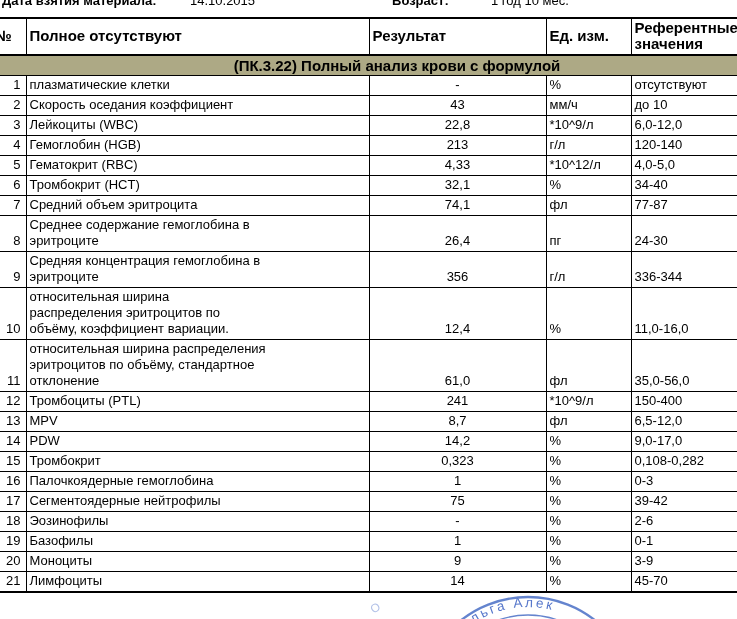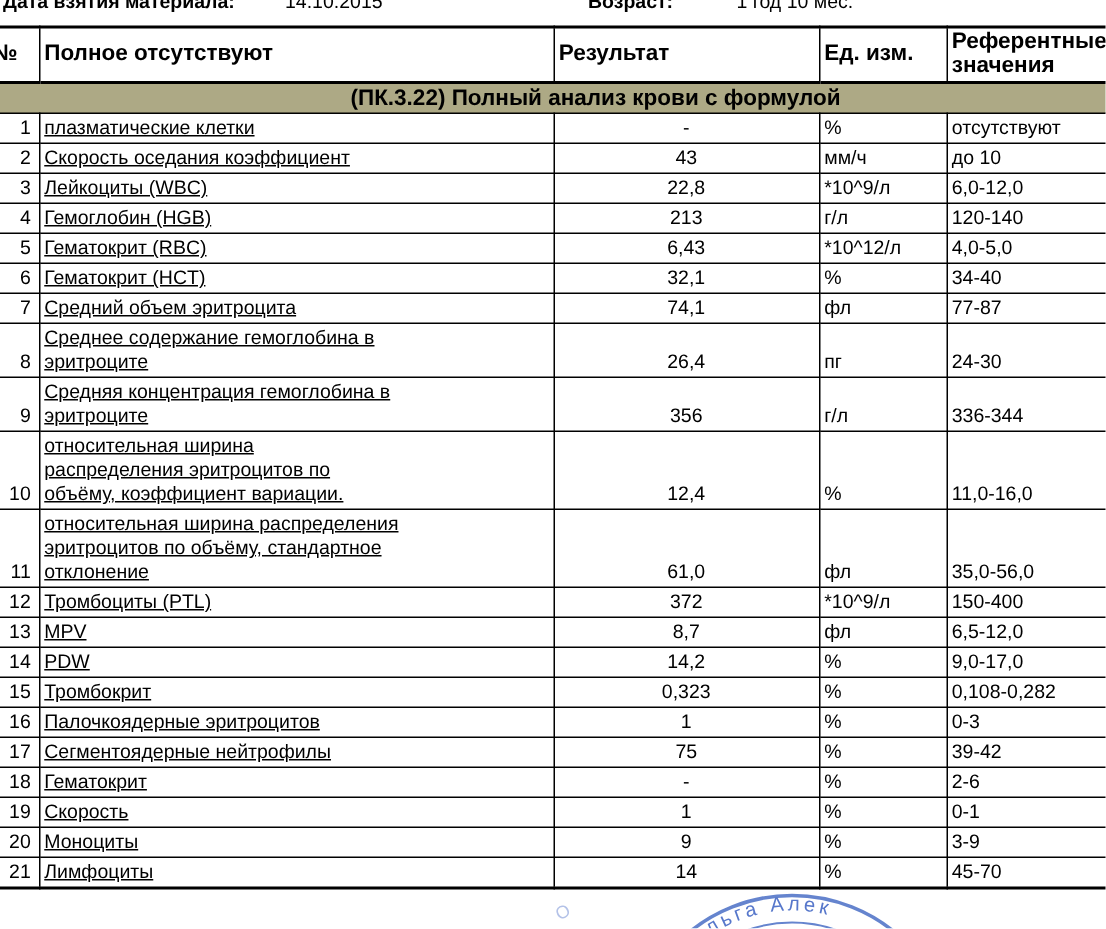--- a/index.html
+++ b/index.html
@@ -36,21 +36,21 @@
     height:22px; vertical-align:middle;
     border-bottom:2px solid #000;
   }
   tr.section-row td {
     text-align:center; font-weight:bold; font-size:15px;
     height:19px; vertical-align:middle;
     padding:0;
   }
   .doc-table tbody tr.data-row { height:20px; }
   td.c-num  { text-align:right; padding-right:5px; }
-  td.c-name { white-space:pre-line;text-decoration:underline; }
+  td.c-name { white-space:pre-line; }
   td.c-res  { text-align:center; }
   td.c-unit { text-align:left; }
   td.c-ref  { text-align:left; }
 
   .stamp-layer { position:absolute; left:0; top:0; width:737px; height:619px; pointer-events:none; }
 </style>
 </head>
 <body>
 
 <div class="meta-line">
@@ -108,27 +108,27 @@
       <tr class="data-row">
       <td class="c-num">4</td>
       <td class="c-name">Гемоглобин (HGB)</td>
       <td class="c-res">213</td>
       <td class="c-unit">г/л</td>
       <td class="c-ref">120-140</td>
     </tr>
       <tr class="data-row">
       <td class="c-num">5</td>
       <td class="c-name">Гематокрит (RBC)</td>
-      <td class="c-res">6,43</td>
+      <td class="c-res">4,33</td>
       <td class="c-unit">*10^12/л</td>
       <td class="c-ref">4,0-5,0</td>
     </tr>
       <tr class="data-row">
       <td class="c-num">6</td>
-      <td class="c-name">Гематокрит (HCT)</td>
+      <td class="c-name">Тромбокрит (HCT)</td>
       <td class="c-res">32,1</td>
       <td class="c-unit">%</td>
       <td class="c-ref">34-40</td>
     </tr>
       <tr class="data-row">
       <td class="c-num">7</td>
       <td class="c-name">Средний объем эритроцита</td>
       <td class="c-res">74,1</td>
       <td class="c-unit">фл</td>
       <td class="c-ref">77-87</td>
@@ -163,21 +163,21 @@
       <td class="c-name">относительная ширина распределения
 эритроцитов по объёму, стандартное
 отклонение</td>
       <td class="c-res">61,0</td>
       <td class="c-unit">фл</td>
       <td class="c-ref">35,0-56,0</td>
     </tr>
       <tr class="data-row">
       <td class="c-num">12</td>
       <td class="c-name">Тромбоциты (PTL)</td>
-      <td class="c-res">372</td>
+      <td class="c-res">241</td>
       <td class="c-unit">*10^9/л</td>
       <td class="c-ref">150-400</td>
     </tr>
       <tr class="data-row">
       <td class="c-num">13</td>
       <td class="c-name">MPV</td>
       <td class="c-res">8,7</td>
       <td class="c-unit">фл</td>
       <td class="c-ref">6,5-12,0</td>
     </tr>
@@ -190,42 +190,42 @@
     </tr>
       <tr class="data-row">
       <td class="c-num">15</td>
       <td class="c-name">Тромбокрит</td>
       <td class="c-res">0,323</td>
       <td class="c-unit">%</td>
       <td class="c-ref">0,108-0,282</td>
     </tr>
       <tr class="data-row">
       <td class="c-num">16</td>
-      <td class="c-name">Палочкоядерные эритроцитов</td>
+      <td class="c-name">Палочкоядерные гемоглобина</td>
       <td class="c-res">1</td>
       <td class="c-unit">%</td>
       <td class="c-ref">0-3</td>
     </tr>
       <tr class="data-row">
       <td class="c-num">17</td>
       <td class="c-name">Сегментоядерные нейтрофилы</td>
       <td class="c-res">75</td>
       <td class="c-unit">%</td>
       <td class="c-ref">39-42</td>
     </tr>
       <tr class="data-row">
       <td class="c-num">18</td>
-      <td class="c-name">Гематокрит</td>
+      <td class="c-name">Эозинофилы</td>
       <td class="c-res">-</td>
       <td class="c-unit">%</td>
       <td class="c-ref">2-6</td>
     </tr>
       <tr class="data-row">
       <td class="c-num">19</td>
-      <td class="c-name">Скорость</td>
+      <td class="c-name">Базофилы</td>
       <td class="c-res">1</td>
       <td class="c-unit">%</td>
       <td class="c-ref">0-1</td>
     </tr>
       <tr class="data-row">
       <td class="c-num">20</td>
       <td class="c-name">Моноциты</td>
       <td class="c-res">9</td>
       <td class="c-unit">%</td>
       <td class="c-ref">3-9</td>

